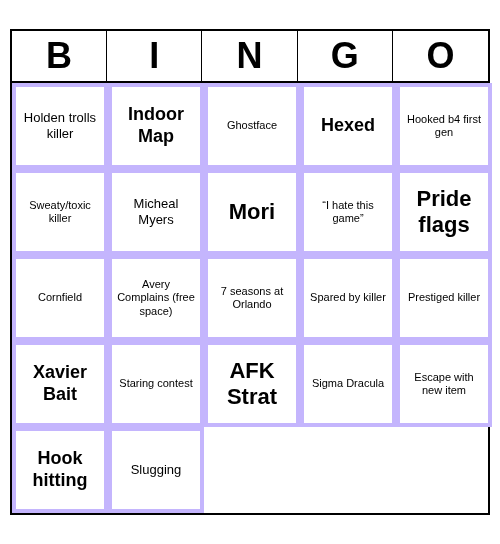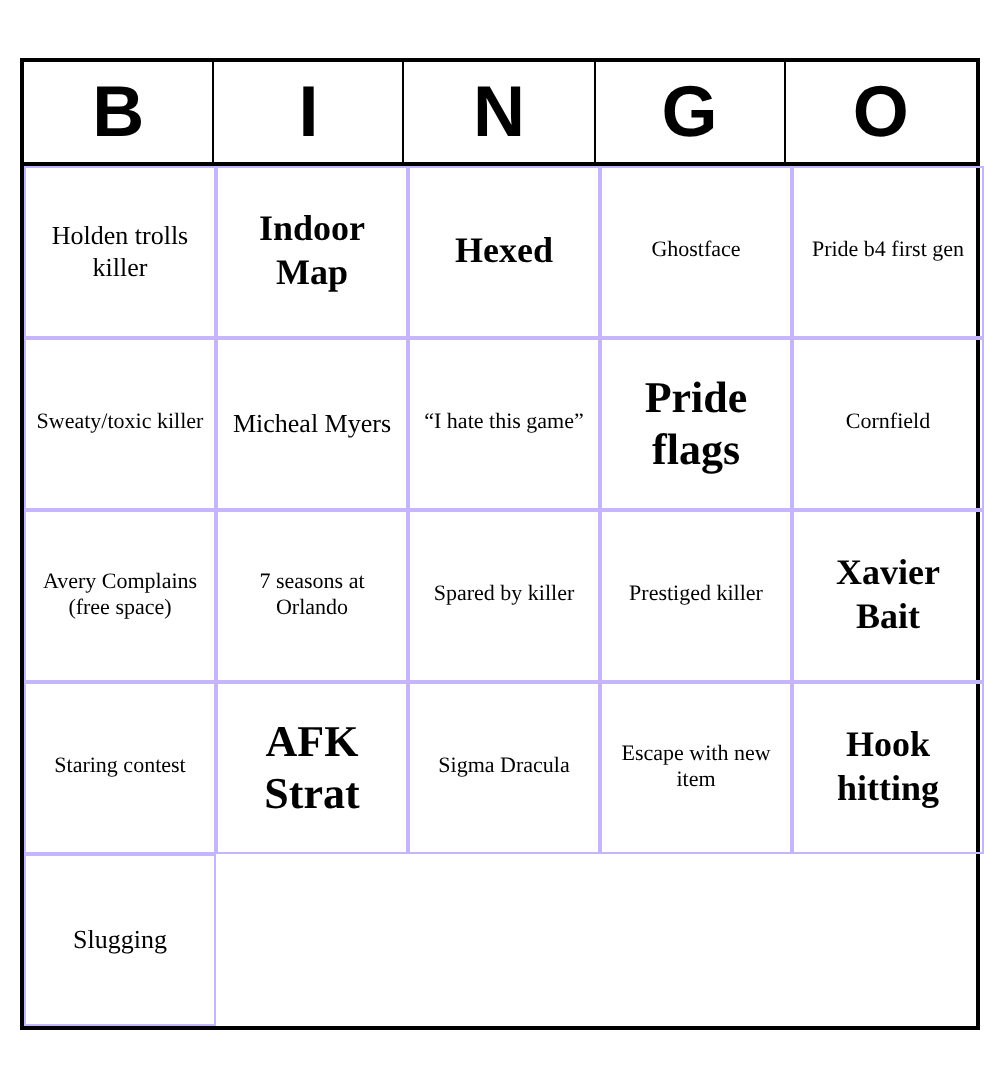--- a/index.html
+++ b/index.html
@@ -34,31 +34,30 @@
     }
     .bingo-letter:last-child {
       border-right: none;
     }
     .bingo-grid {
       display: grid;
       grid-template-columns: repeat(5, 1fr);
       grid-template-rows: repeat(5, 1fr);
     }
     .bingo-cell {
-      border: 1px solid #c4b5fd;
+      border: 4px solid #c4b5fd;
       width: 96px;
       height: 86px;
       display: flex;
       align-items: center;
       justify-content: center;
       text-align: center;
       padding: 4px;
       font-size: 13px;
       line-height: 1.2;
-      font-family: Liberation Serif, serif;
     }
     .bingo-cell.large-text {
       font-size: 22px;
       font-weight: bold;
     }
     .bingo-cell.medium-text {
       font-size: 18px;
       font-weight: bold;
     }
     .bingo-cell.small-text {
@@ -72,25 +71,26 @@
   <div class="bingo-header">
   <div class="bingo-letter">B</div>
       <div class="bingo-letter">I</div>
       <div class="bingo-letter">N</div>
       <div class="bingo-letter">G</div>
       <div class="bingo-letter">O</div>
     </div>
   <div class="bingo-grid">
   <div class="bingo-cell">Holden trolls killer</div>
       <div class="bingo-cell medium-text">Indoor Map</div>
+      <div class="bingo-cell small-text">Ghostface</div>
       <div class="bingo-cell medium-text">Hexed</div>
-      <div class="bingo-cell small-text">Ghostface</div>
-      <div class="bingo-cell small-text">Pride b4 first gen</div>
+      <div class="bingo-cell small-text">Hooked b4 first gen</div>
       <div class="bingo-cell small-text">Sweaty/toxic killer</div>
       <div class="bingo-cell">Micheal Myers</div>
+      <div class="bingo-cell large-text">Mori</div>
       <div class="bingo-cell small-text">“I hate this game”</div>
       <div class="bingo-cell large-text">Pride flags</div>
       <div class="bingo-cell small-text">Cornfield</div>
       <div class="bingo-cell small-text">Avery Complains (free space)</div>
       <div class="bingo-cell small-text">7 seasons at Orlando</div>
       <div class="bingo-cell small-text">Spared by killer</div>
       <div class="bingo-cell small-text">Prestiged killer</div>
       <div class="bingo-cell medium-text">Xavier Bait</div>
       <div class="bingo-cell small-text">Staring contest</div>
       <div class="bingo-cell large-text">AFK Strat</div>

